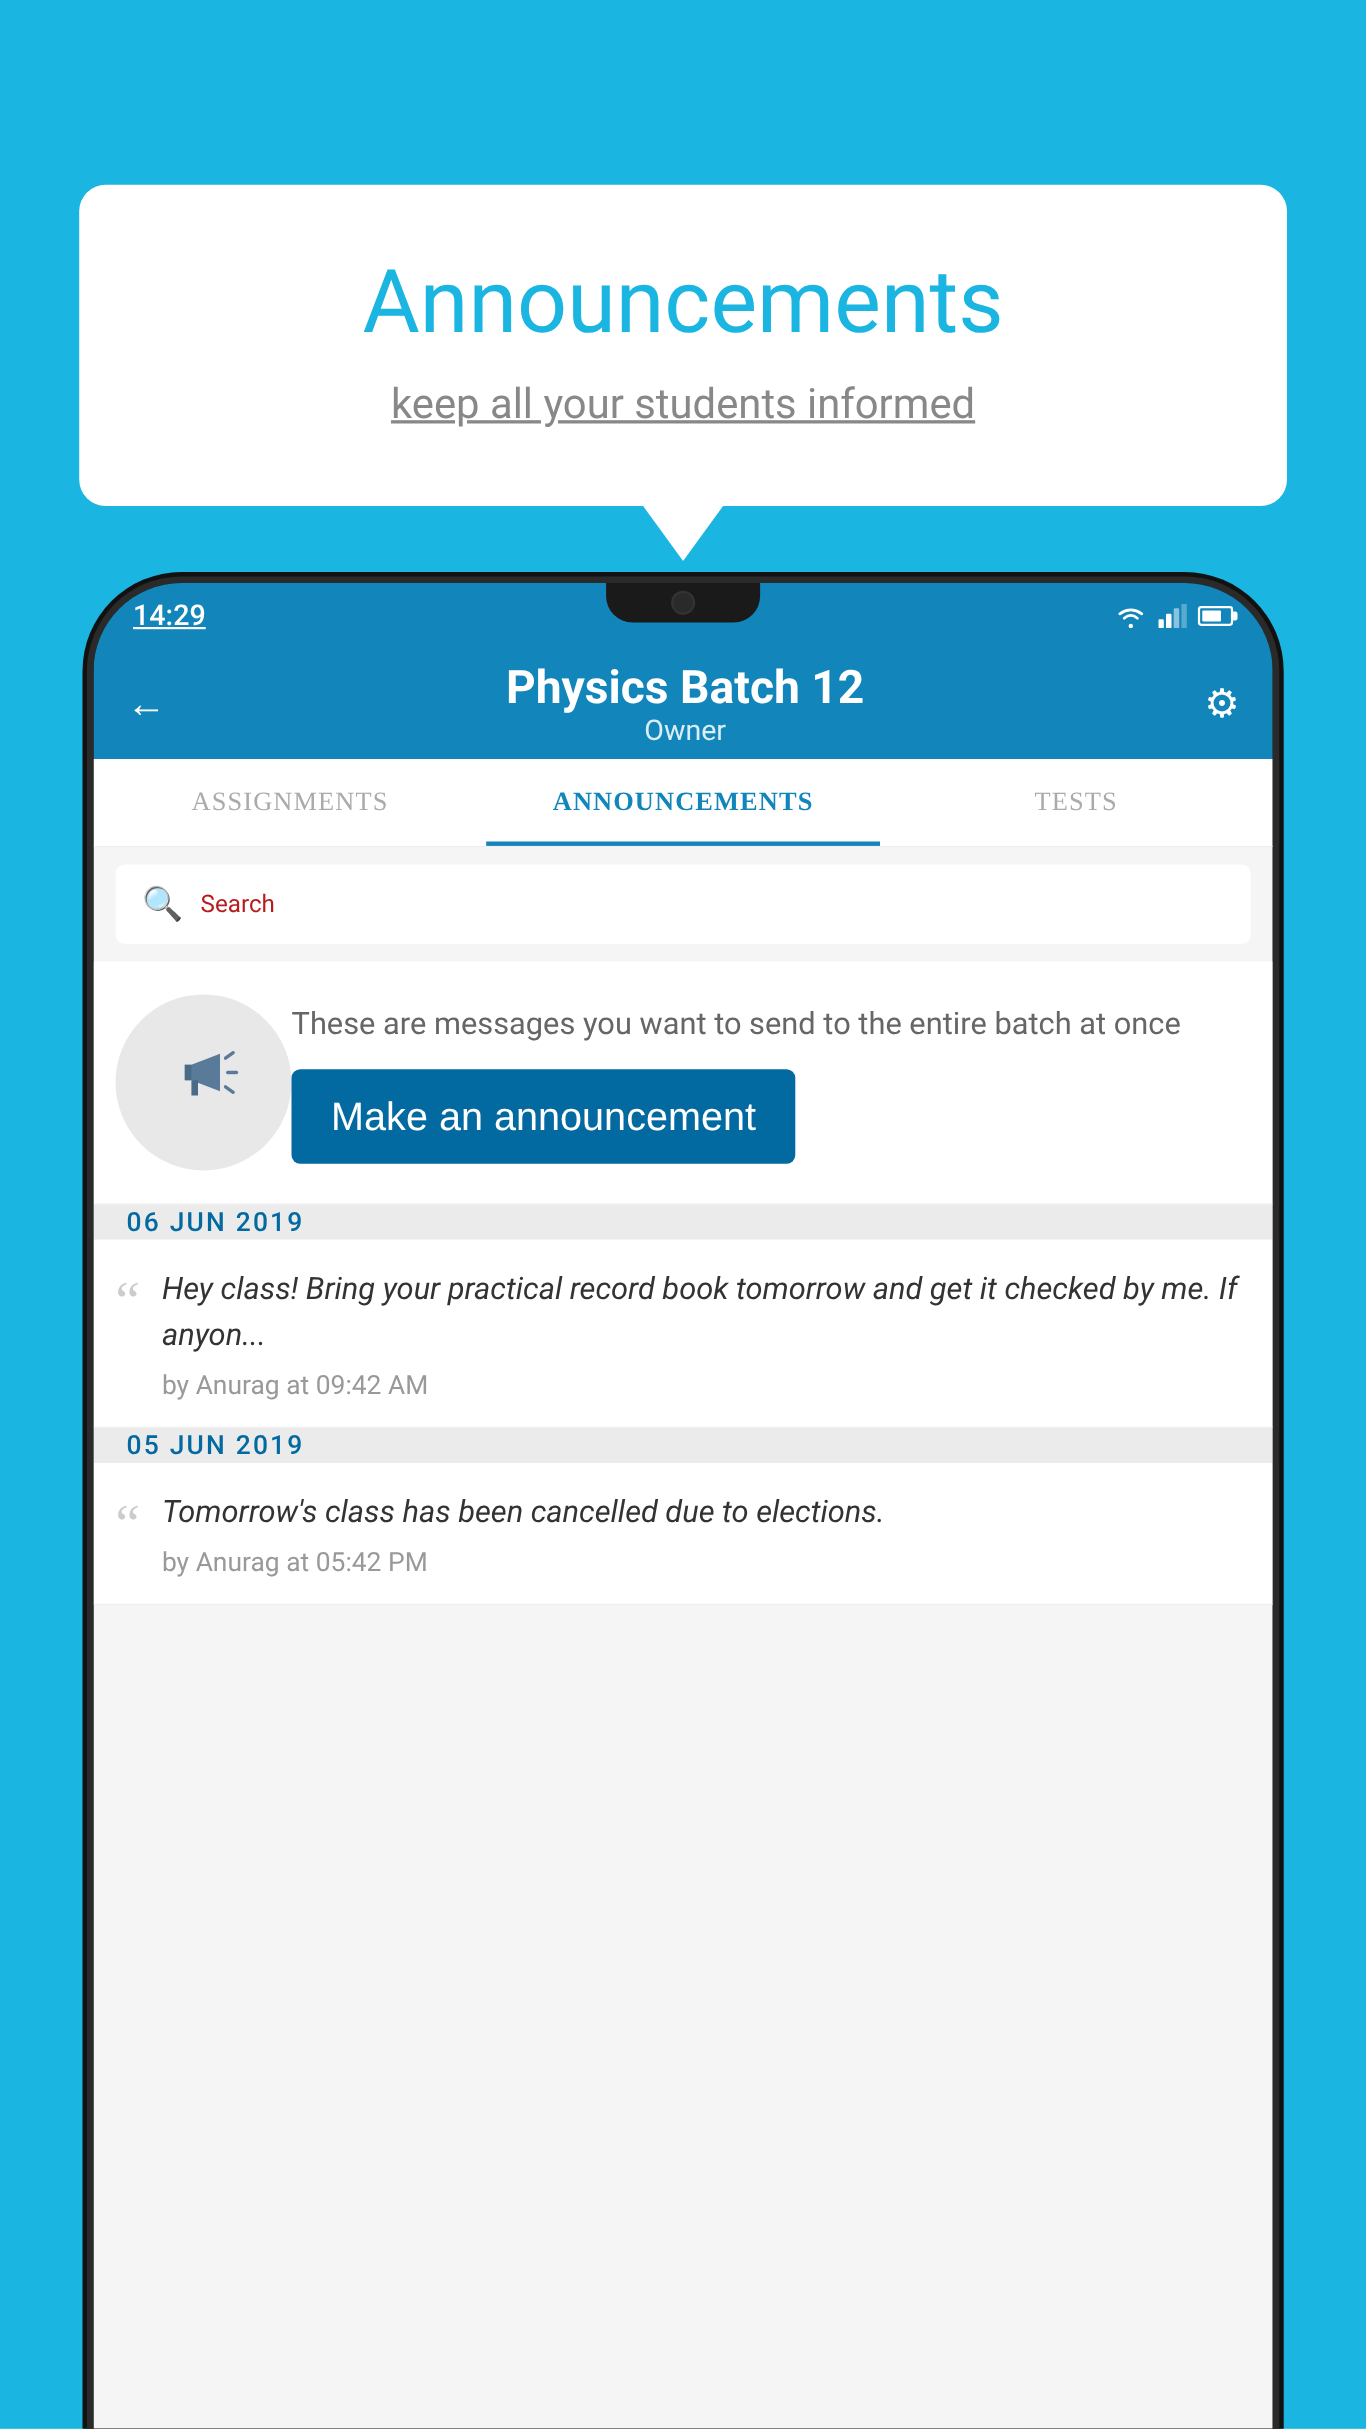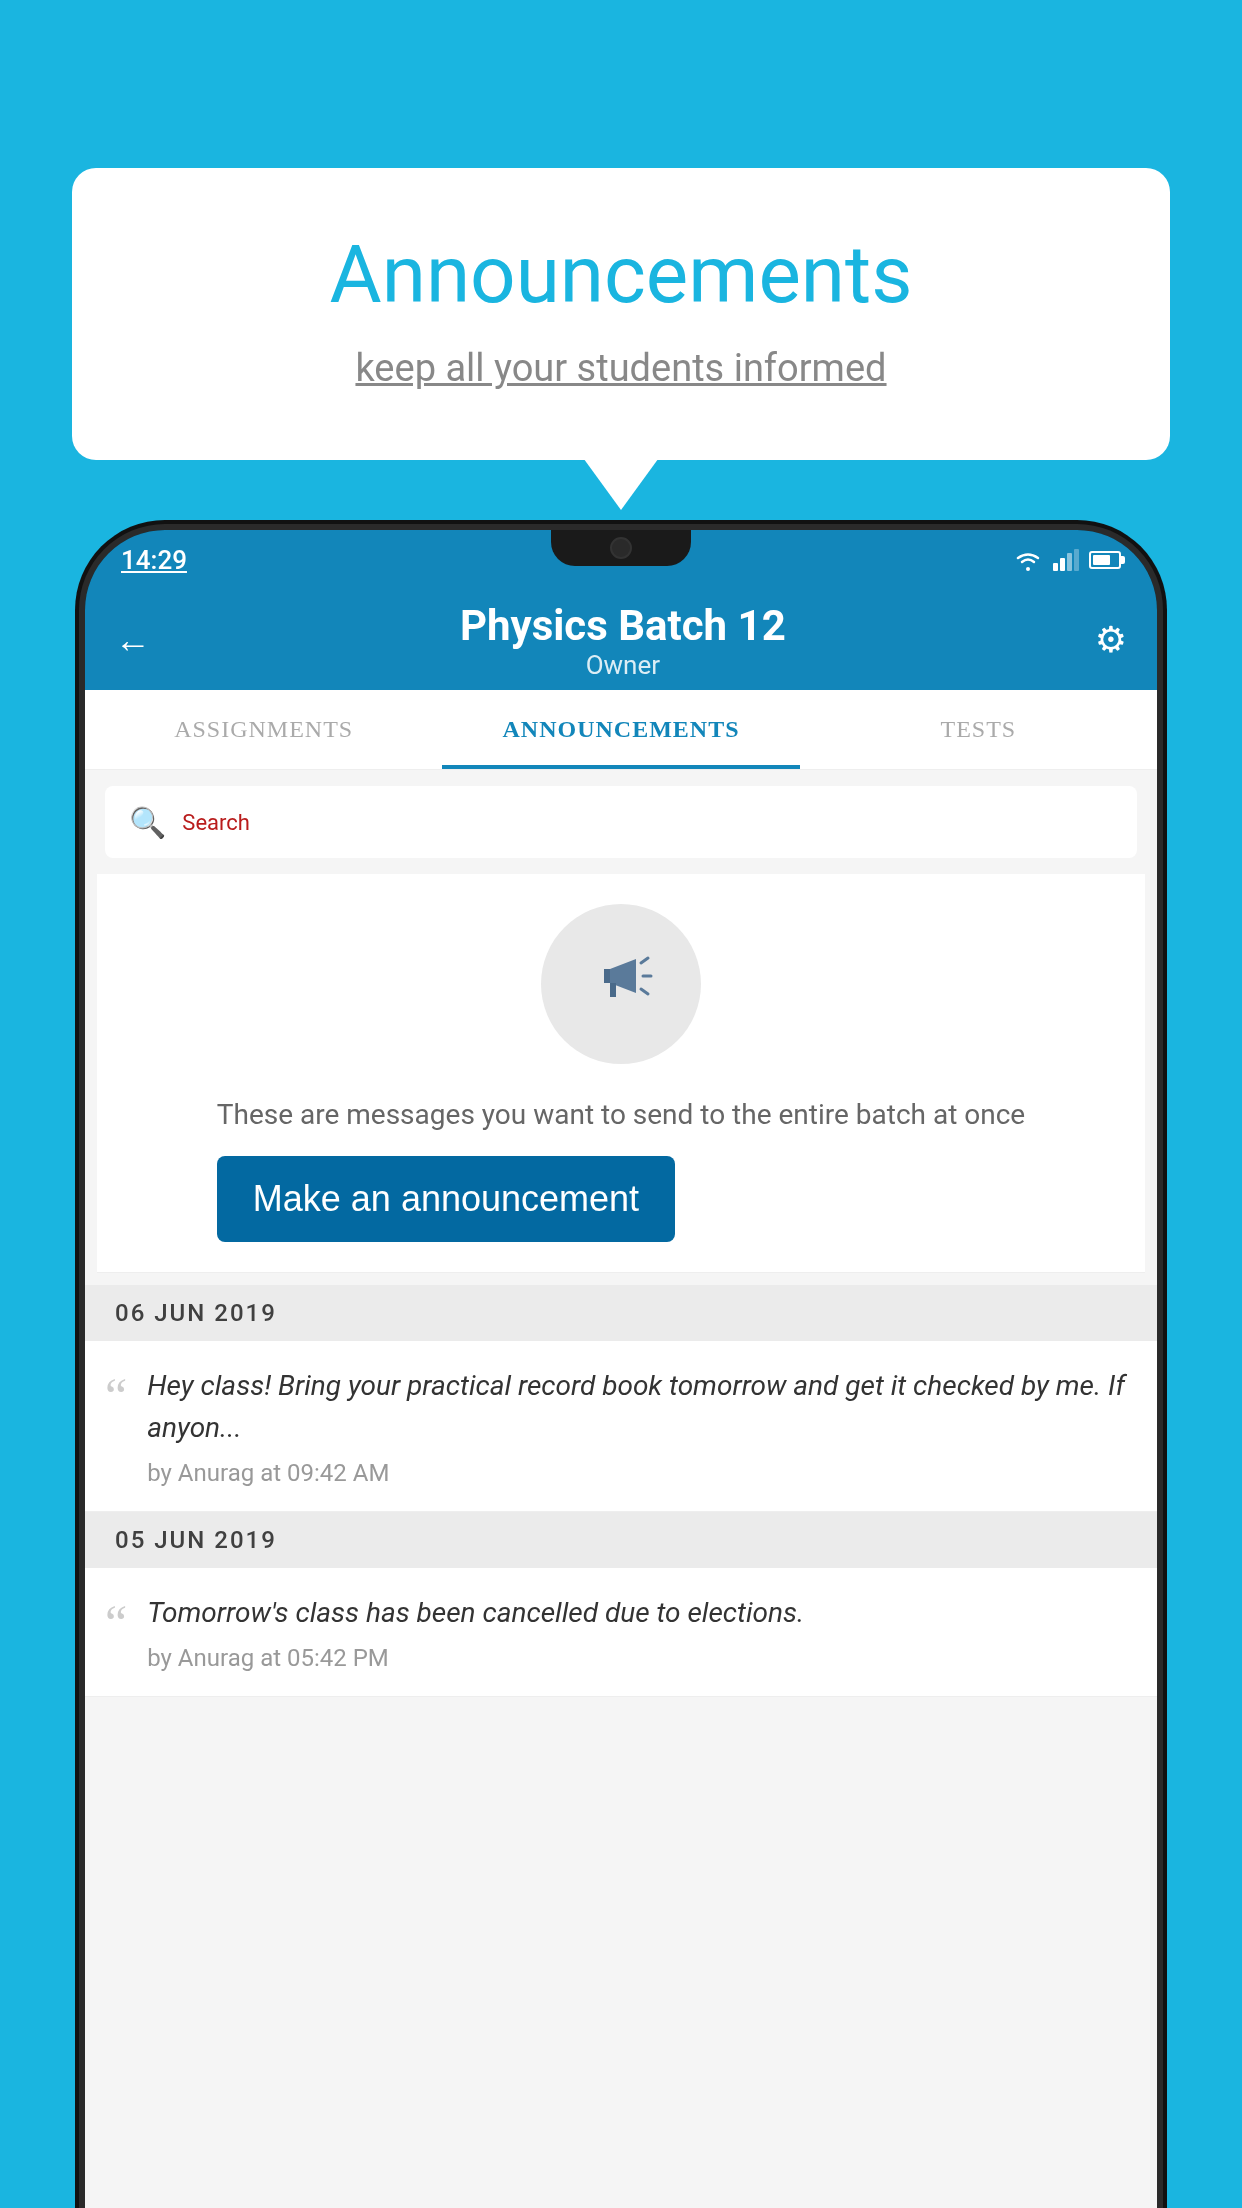--- a/index.html
+++ b/index.html
@@ -271,27 +271,25 @@
     }
 
     .search-placeholder {
       color: #b91c1c;
       font-size: 22px;
     }
 
     
     .announcement-card {
       background: white;
-      margin: 12px;
+      margin: 0;
       padding: 30px 20px;
       display: flex;
       align-items: center;
-      gap: 30px;
       border-bottom: 1px solid #eee;
-      flex-direction: column;
     }
 
     .megaphone-circle {
       width: 160px;
       height: 160px;
       border-radius: 50%;
       background: #e8e8e8;
       display: flex;
       align-items: center;
       justify-content: center;
@@ -322,23 +320,23 @@
       padding: 22px 36px;
       font-size: 36px;
       font-weight: 500;
       cursor: pointer;
       white-space: nowrap;
     }
 
     
     .date-separator {
       background: #ebebeb;
-      padding: 14px 30px;
+      padding: 2px 30px;
       font-size: 24px;
-      color: #404040;
+      color: #0369a1;
       letter-spacing: 2px;
       font-weight: 500;
     }
 
     
     .announcement-item {
       background: white;
       padding: 24px 20px;
       display: flex;
       align-items: flex-start;

